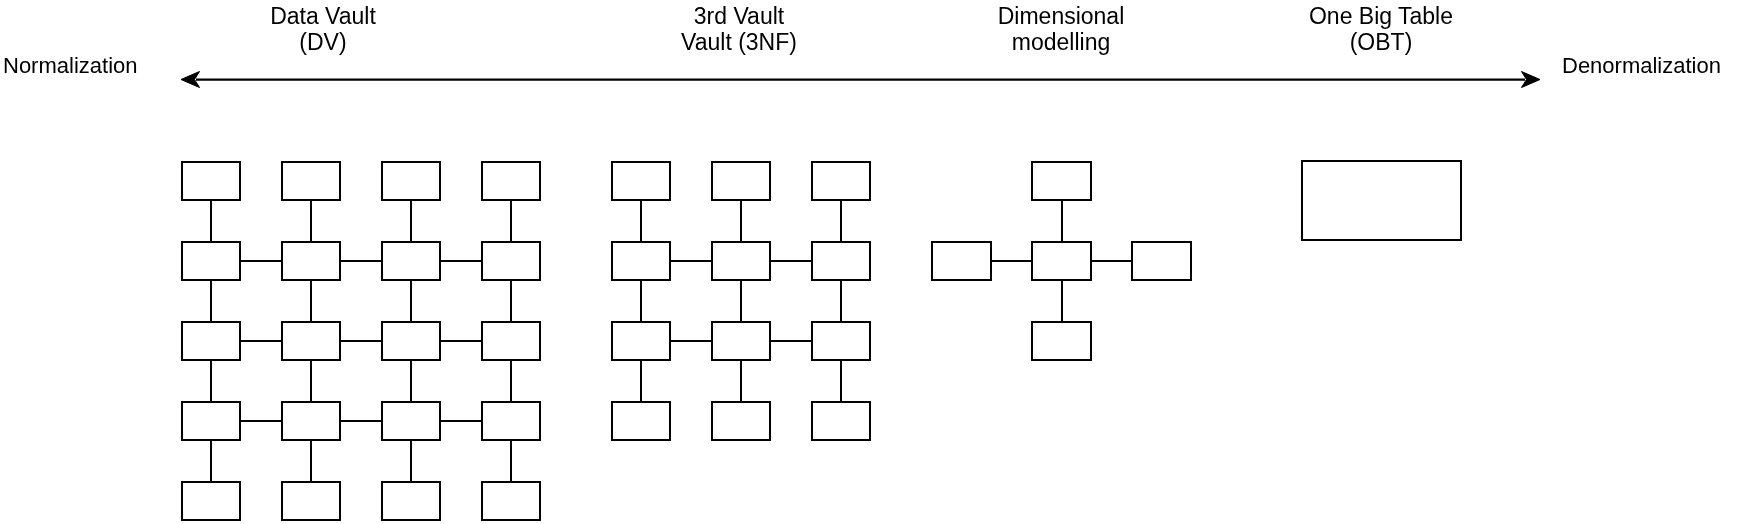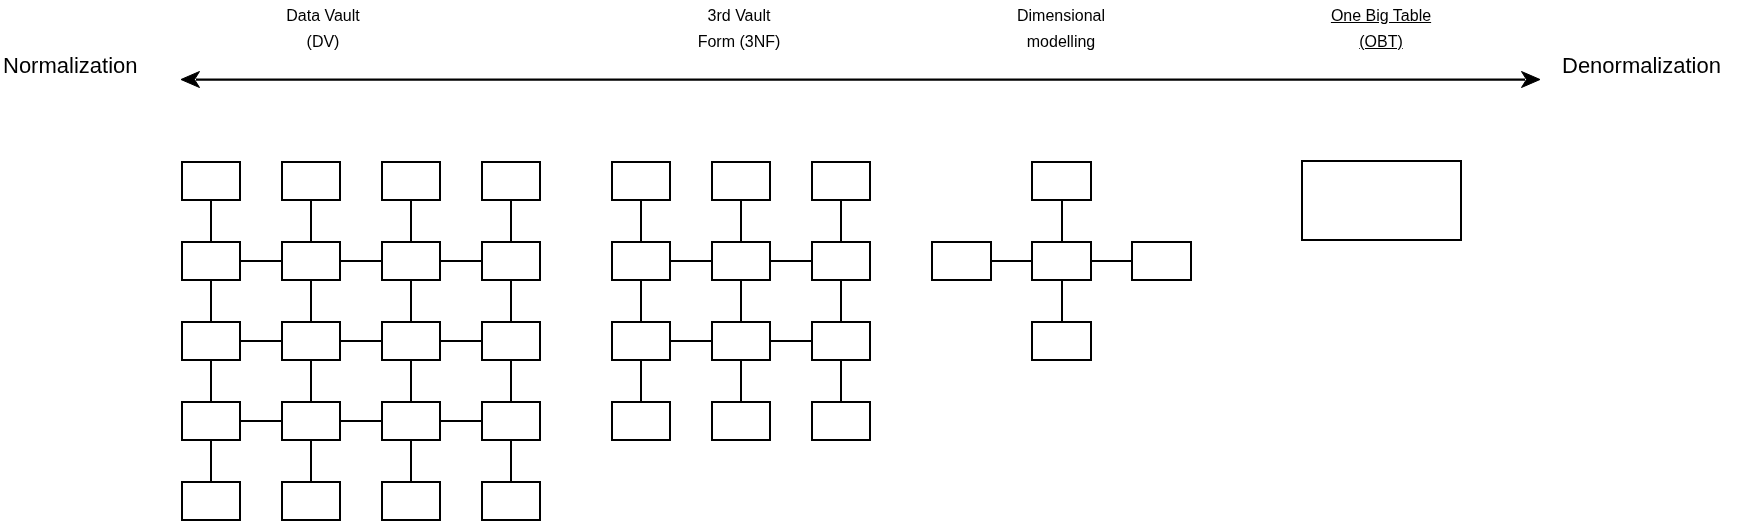--- a/index.html
+++ b/index.html
@@ -16,21 +16,21 @@
     position: absolute; top: 52px;
     font-size: 22px; line-height: 27px;
     white-space: nowrap;
   }
   #axis-label-left { left: 3px; }
   #axis-label-right { left: 1562px; }
   .model-label {
     position: absolute; top: 3px;
     transform: translateX(-50%);
     text-align: center;
-    font-size: 16px; line-height: 26px;
+    font-size: 23px; line-height: 26px;
     white-space: nowrap;
   }
   .diagram-layer { position: absolute; left: 0; top: 0; width: 1742px; height: 524px; }
   .ebox {
     position: absolute;
     background: #ffffff;
     border: 2px solid #000000;
     z-index: 1;
   }
   .conn { position: absolute; background: #000000; z-index: 0; }
@@ -46,27 +46,27 @@
 
 <div id="axis-label-left" class="axis-label">Normalization</div>
 <div id="axis-label-right" class="axis-label">Denormalization</div>
 
 <div class="model-label" style="left: 323px;">
   <div>Data Vault</div>
   <div>(DV)</div>
 </div>
 <div class="model-label" style="left: 739px;">
   <div>3rd Vault</div>
-  <div>Form (3NF)</div>
+  <div>Vault (3NF)</div>
 </div>
 <div class="model-label" style="left: 1061px;">
   <div>Dimensional</div>
   <div>modelling</div>
 </div>
-<div class="model-label" style="left: 1381px; text-decoration: underline;">
+<div class="model-label" style="left: 1381px;">
   <div>One Big Table</div>
   <div>(OBT)</div>
 </div>
 
 <div id="diagram-layer" class="diagram-layer">
     <div>
       <div class="ebox" style="left: 181px; top: 161px; width: 60px; height: 40px; border-color: rgb(0, 0, 0);"></div>
       <div class="ebox" style="left: 281px; top: 161px; width: 60px; height: 40px; border-color: rgb(0, 0, 0);"></div>
       <div class="ebox" style="left: 381px; top: 161px; width: 60px; height: 40px; border-color: rgb(0, 0, 0);"></div>
       <div class="ebox" style="left: 481px; top: 161px; width: 60px; height: 40px; border-color: rgb(0, 0, 0);"></div>

